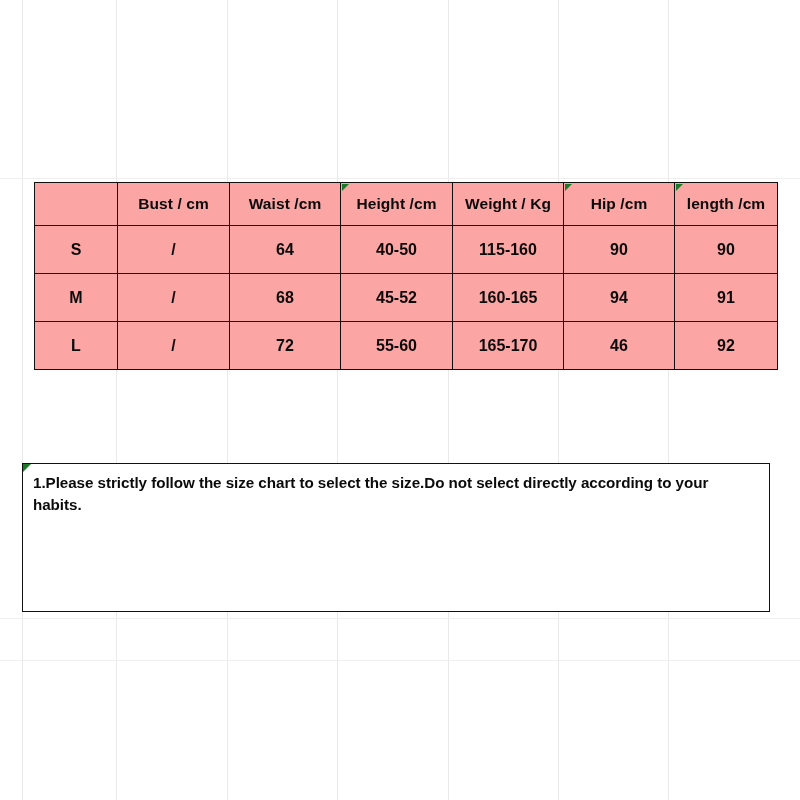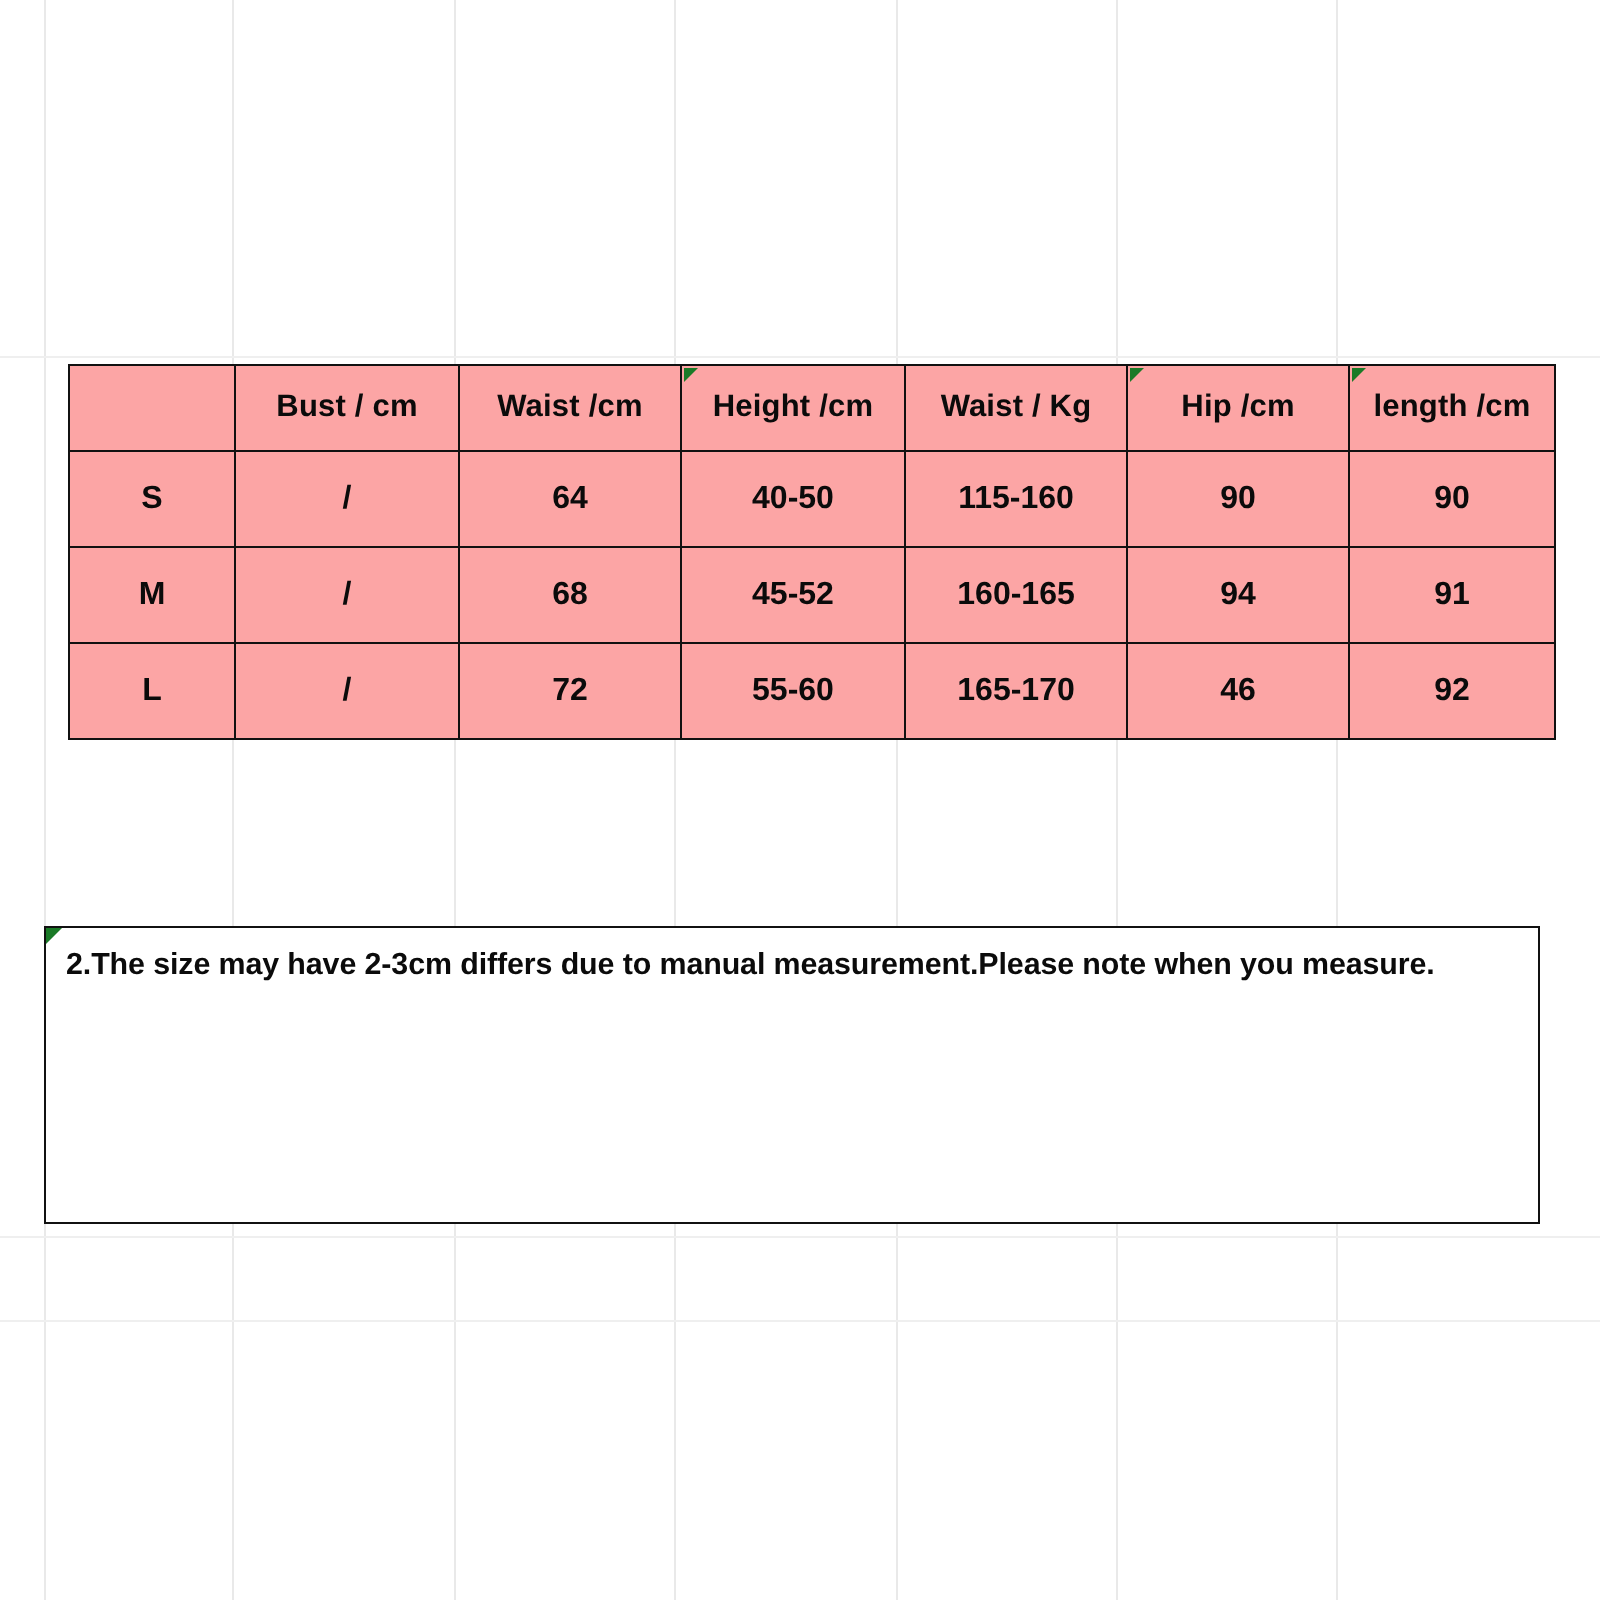--- a/index.html
+++ b/index.html
@@ -152,21 +152,21 @@
     <table class="size-table">
       <thead>
         <tr>
           <th class="corner-blank"></th>
           <th class="col-bust">Bust / cm</th>
           <th class="col-waist">Waist  /cm</th>
           <th class="col-height">
             <span class="err-flag"></span>
             <span>Height /cm</span>
           </th>
-          <th class="col-weight">Waist / Kg</th>
+          <th class="col-weight">Weight / Kg</th>
           <th class="col-hip">
             <span class="err-flag"></span>
             <span>Hip /cm</span>
           </th>
           <th class="col-length">
             <span class="err-flag"></span>
             <span>length /cm</span>
           </th>
         </tr>
       </thead>
@@ -197,16 +197,16 @@
           <td>165-170</td>
           <td>46</td>
           <td>92</td>
         </tr>
       </tbody>
     </table>
   </div>
 
   <div class="notes-box">
     <span class="err-flag"></span>
-    <p class="note">2.The size may have 2-3cm differs due to manual measurement.Please note when you measure.</p>
+    <p class="note">1.Please strictly follow the size chart to select the size.Do not select directly according to your habits.</p>
   </div>
 
 </div>
 
 </body></html>

